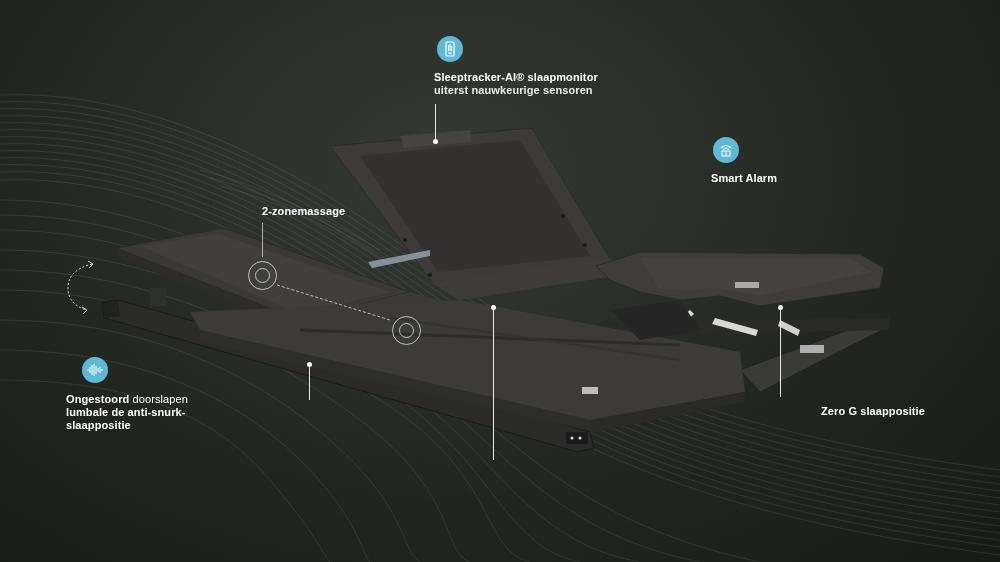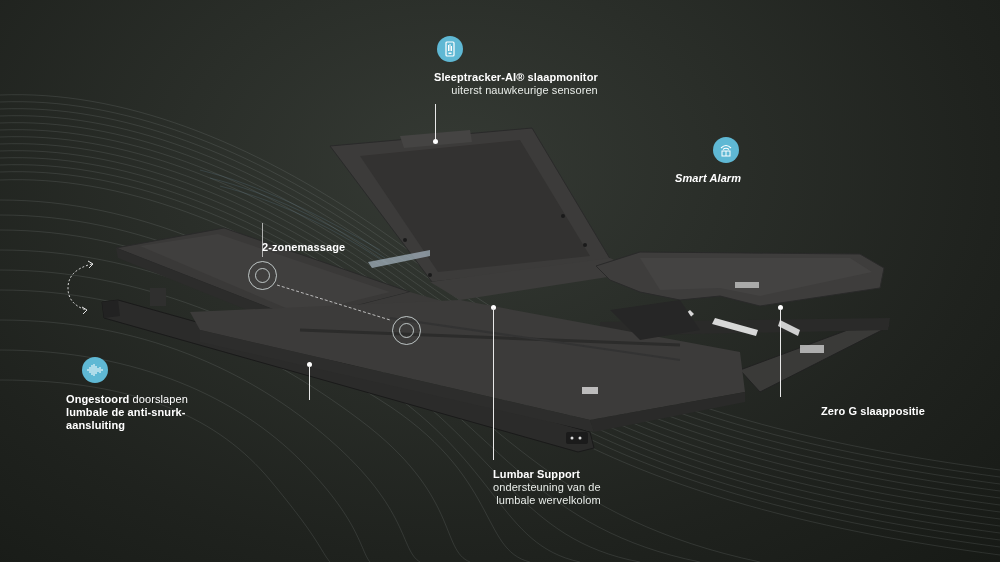--- a/index.html
+++ b/index.html
@@ -8,21 +8,21 @@
     background: radial-gradient(ellipse at 45% 30%, #353a34 0%, #2a2e29 35%, #1f221e 70%, #171a16 100%);
     font-family: "Liberation Sans", sans-serif;
     color:#fff;
   }
   .stage { position:absolute; inset:0; }
   .waves { position:absolute; left:0; top:0; width:1000px; height:562px; }
   .bed { position:absolute; left:0; top:0; width:1000px; height:562px; }
 
   .label { position:absolute; font-size:11px; line-height:13px; letter-spacing:0.1px; }
   .label .title { font-weight:bold; display:block; }
-  .label .sub { font-weight:normal; display:block; color:#e8ece8;text-align:right; }
+  .label .sub { font-weight:bold; display:block; color:#e8ece8; }
 
   .badge {
     position:absolute; width:26px; height:26px; border-radius:50%;
     background:#5fb8d4; display:flex; align-items:center; justify-content:center;
   }
   .leader { position:absolute; width:1px; background:#e8e8e8; }
   .dot { position:absolute; width:5px; height:5px; border-radius:50%; background:#fff; }
   .ring { position:absolute; border:1px solid rgba(230,240,240,0.75); border-radius:50%; }
 </style>
 </head>
@@ -126,25 +126,25 @@
   <div class="dot" style="left:433px;top:139px;"></div>
 
   <div class="badge" style="left:713px;top:137px;">
     <svg width="16" height="16" viewBox="0 0 16 16">
       <path d="M3 6 Q8 1 13 6" fill="none" stroke="#fff" stroke-width="1.1"></path>
       <path d="M5 7.5 Q8 5 11 7.5" fill="none" stroke="#fff" stroke-width="1.1"></path>
       <rect x="4" y="9" width="8" height="5" fill="none" stroke="#fff" stroke-width="1"></rect>
       <line x1="8" y1="9" x2="8" y2="14" stroke="#fff"></line>
     </svg>
   </div>
-  <div class="label" style="left:675px;top:172px;font-style:italic;">
+  <div class="label" style="left:711px;top:172px;">
     <span class="title">Smart Alarm</span>
   </div>
 
-  <div class="label" style="left:262px;top:205px;margin-top:36px;">
+  <div class="label" style="left:262px;top:205px;">
     <span class="title">2-zonemassage</span>
   </div>
   <div class="leader" style="left:262px;top:223px;height:34px;background:rgba(230,230,230,0.7);"></div>
   <div class="ring" style="left:248px;top:261px;width:27px;height:27px;"></div>
   <div class="ring" style="left:255px;top:268px;width:13px;height:13px;"></div>
   <svg style="position:absolute;left:0;top:0;" width="1000" height="562">
     <line x1="277" y1="285" x2="390" y2="320" stroke="rgba(230,230,230,0.75)" stroke-width="1" stroke-dasharray="3,2"></line>
   </svg>
   <div class="ring" style="left:392px;top:316px;width:27px;height:27px;"></div>
   <div class="ring" style="left:399px;top:323px;width:13px;height:13px;"></div>
@@ -165,33 +165,28 @@
         <line x1="10" y1="3" x2="10" y2="11"></line>
         <line x1="12" y1="5" x2="12" y2="9"></line>
         <line x1="14" y1="4" x2="14" y2="10"></line>
         <line x1="16" y1="6" x2="16" y2="8"></line>
       </g>
     </svg>
   </div>
   <div class="label" style="left:66px;top:393px;">
     <span class="title"><span>Ongestoord</span><span style="font-weight:normal"> doorslapen</span></span>
     <span class="title">lumbale de anti-snurk-</span>
-    <span class="title">aansluiting</span>
+    <span class="title">slaappositie</span>
   </div>
 
   <div class="dot" style="left:307px;top:362px;"></div>
   <div class="leader" style="left:309px;top:366px;height:34px;"></div>
 
   <div class="dot" style="left:491px;top:305px;"></div>
   <div class="leader" style="left:493px;top:308px;height:152px;"></div>
-  <div class="label" style="left:493px;top:468px;">
-    <span class="title">Lumbar Support</span>
-    <span class="sub">ondersteuning van de</span>
-    <span class="sub">lumbale wervelkolom</span>
-  </div>
 
   <div class="dot" style="left:778px;top:305px;"></div>
   <div class="leader" style="left:780px;top:309px;height:88px;"></div>
   <div class="label" style="left:781px;top:405px;margin-left:40px;">
     <span class="title">Zero G slaappositie</span>
   </div>
 
 </div>
 
 </body></html>

